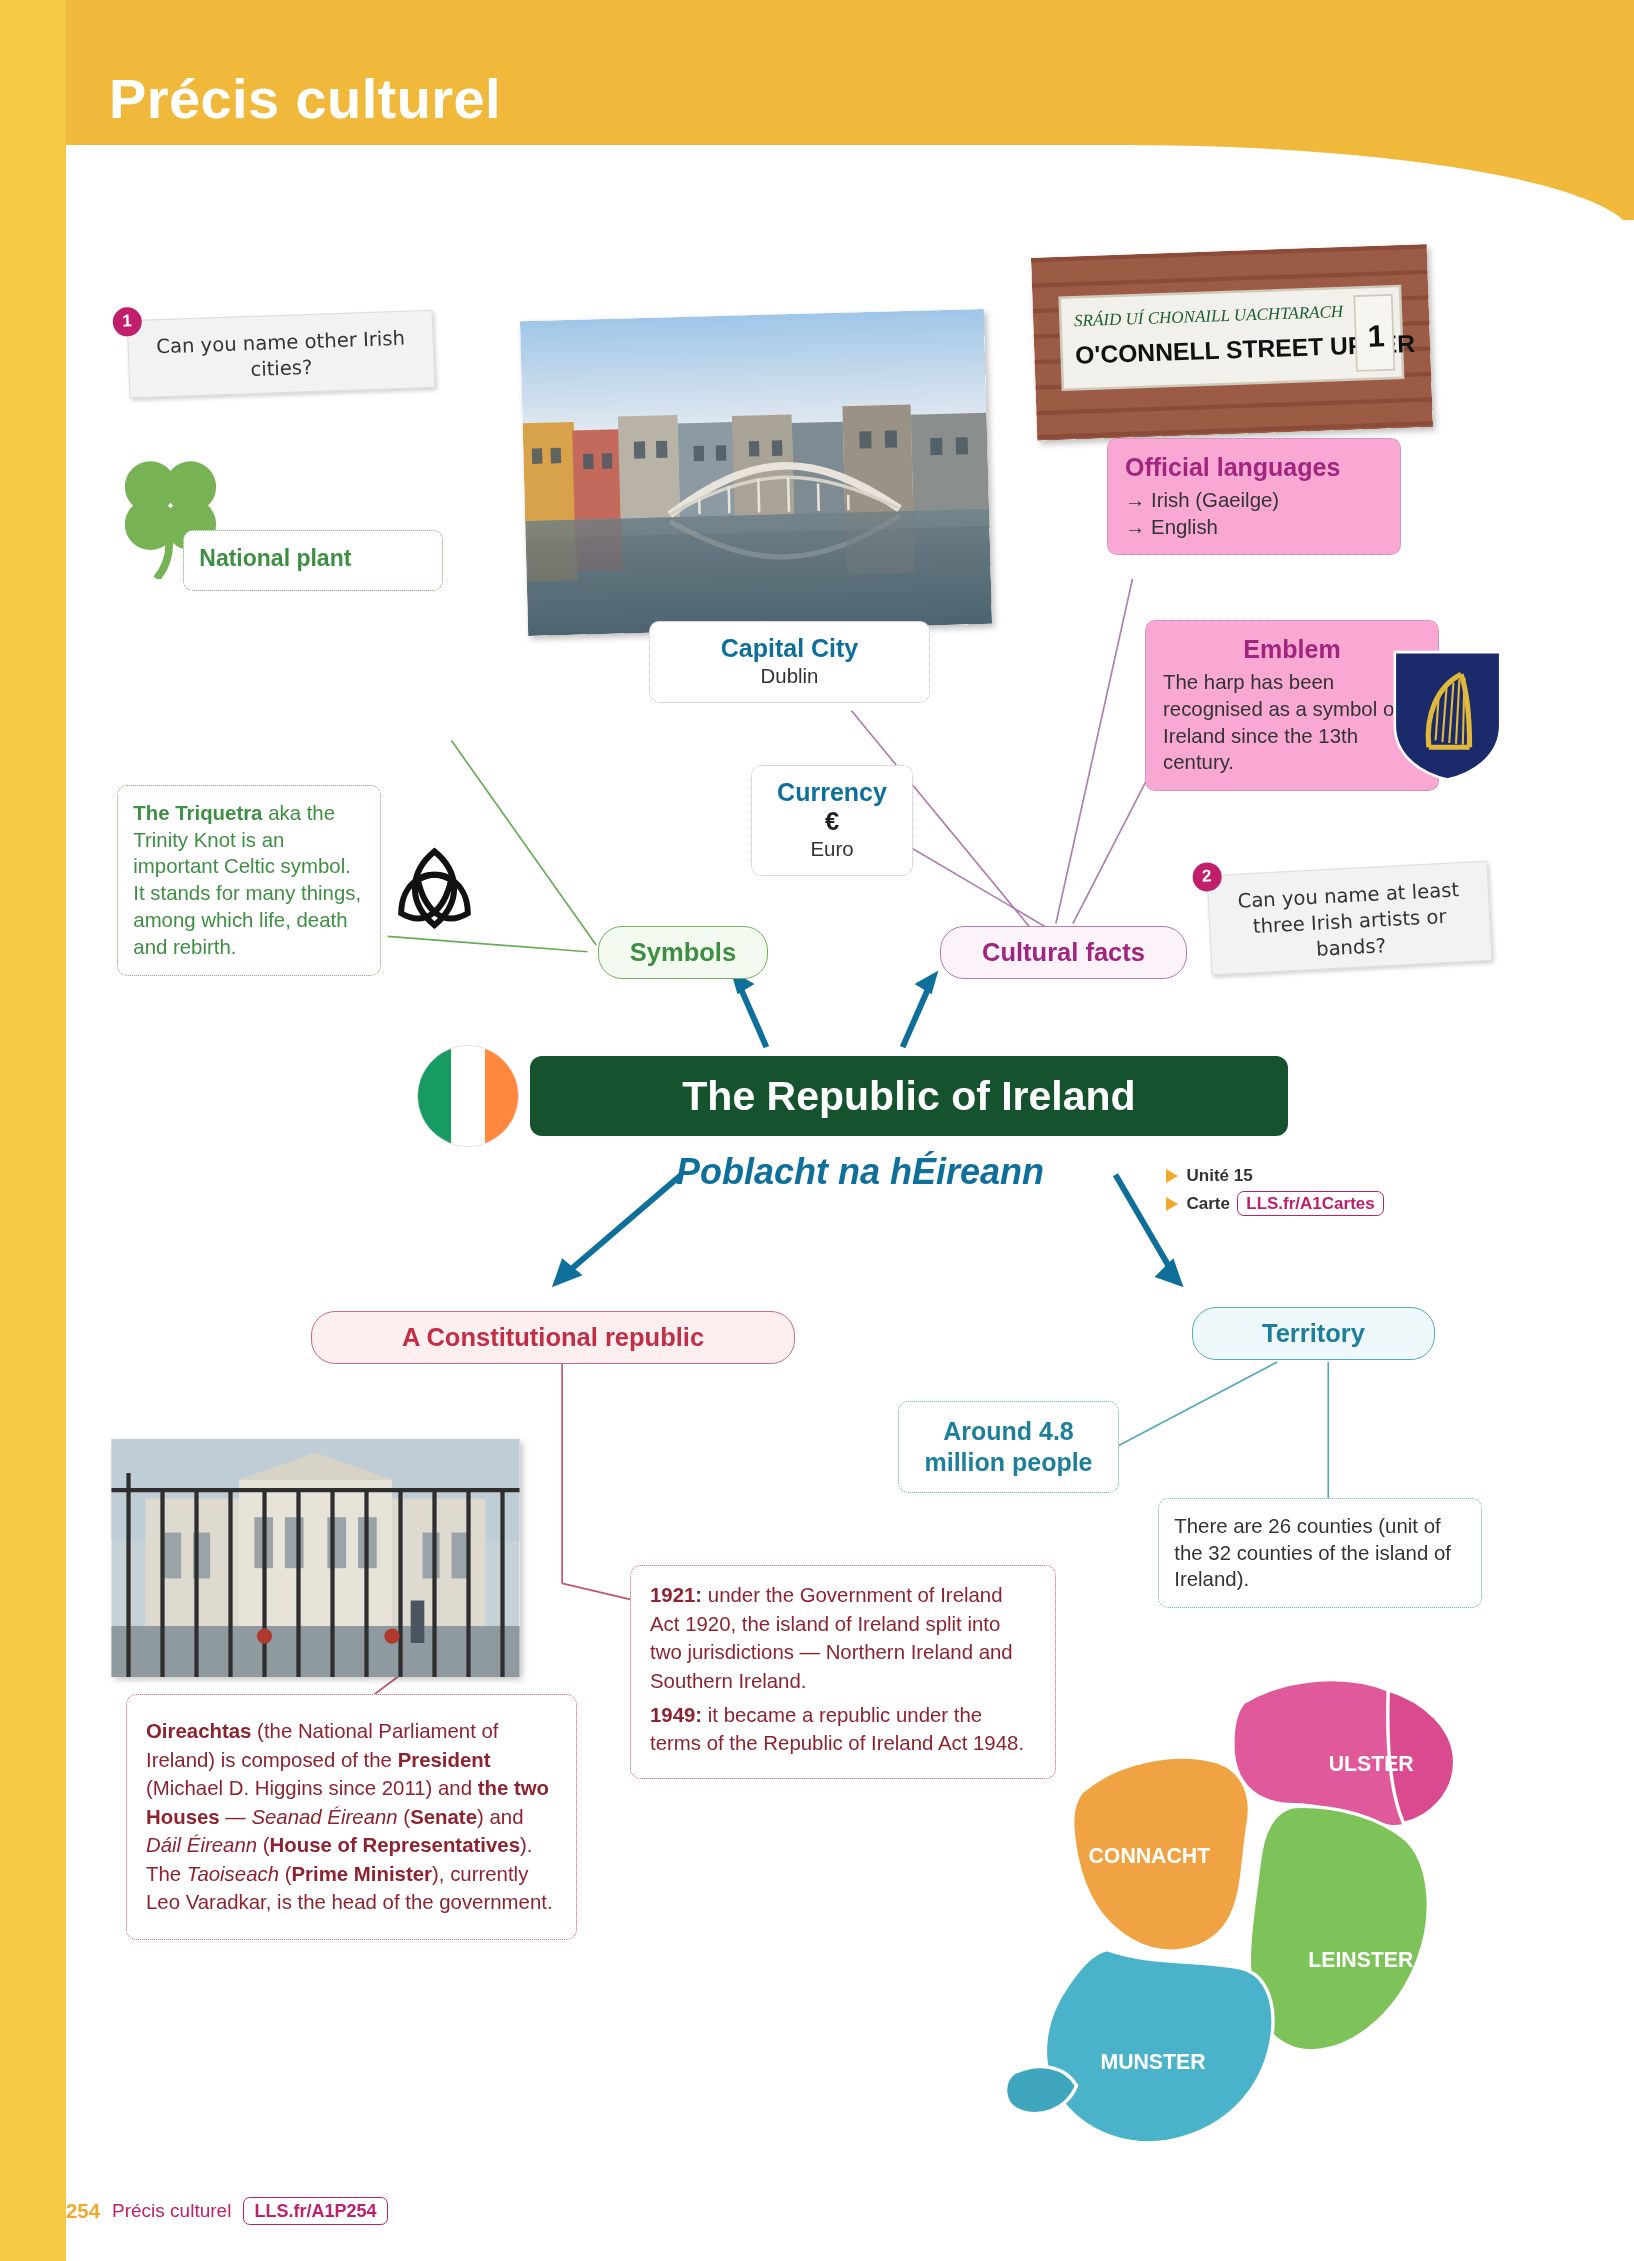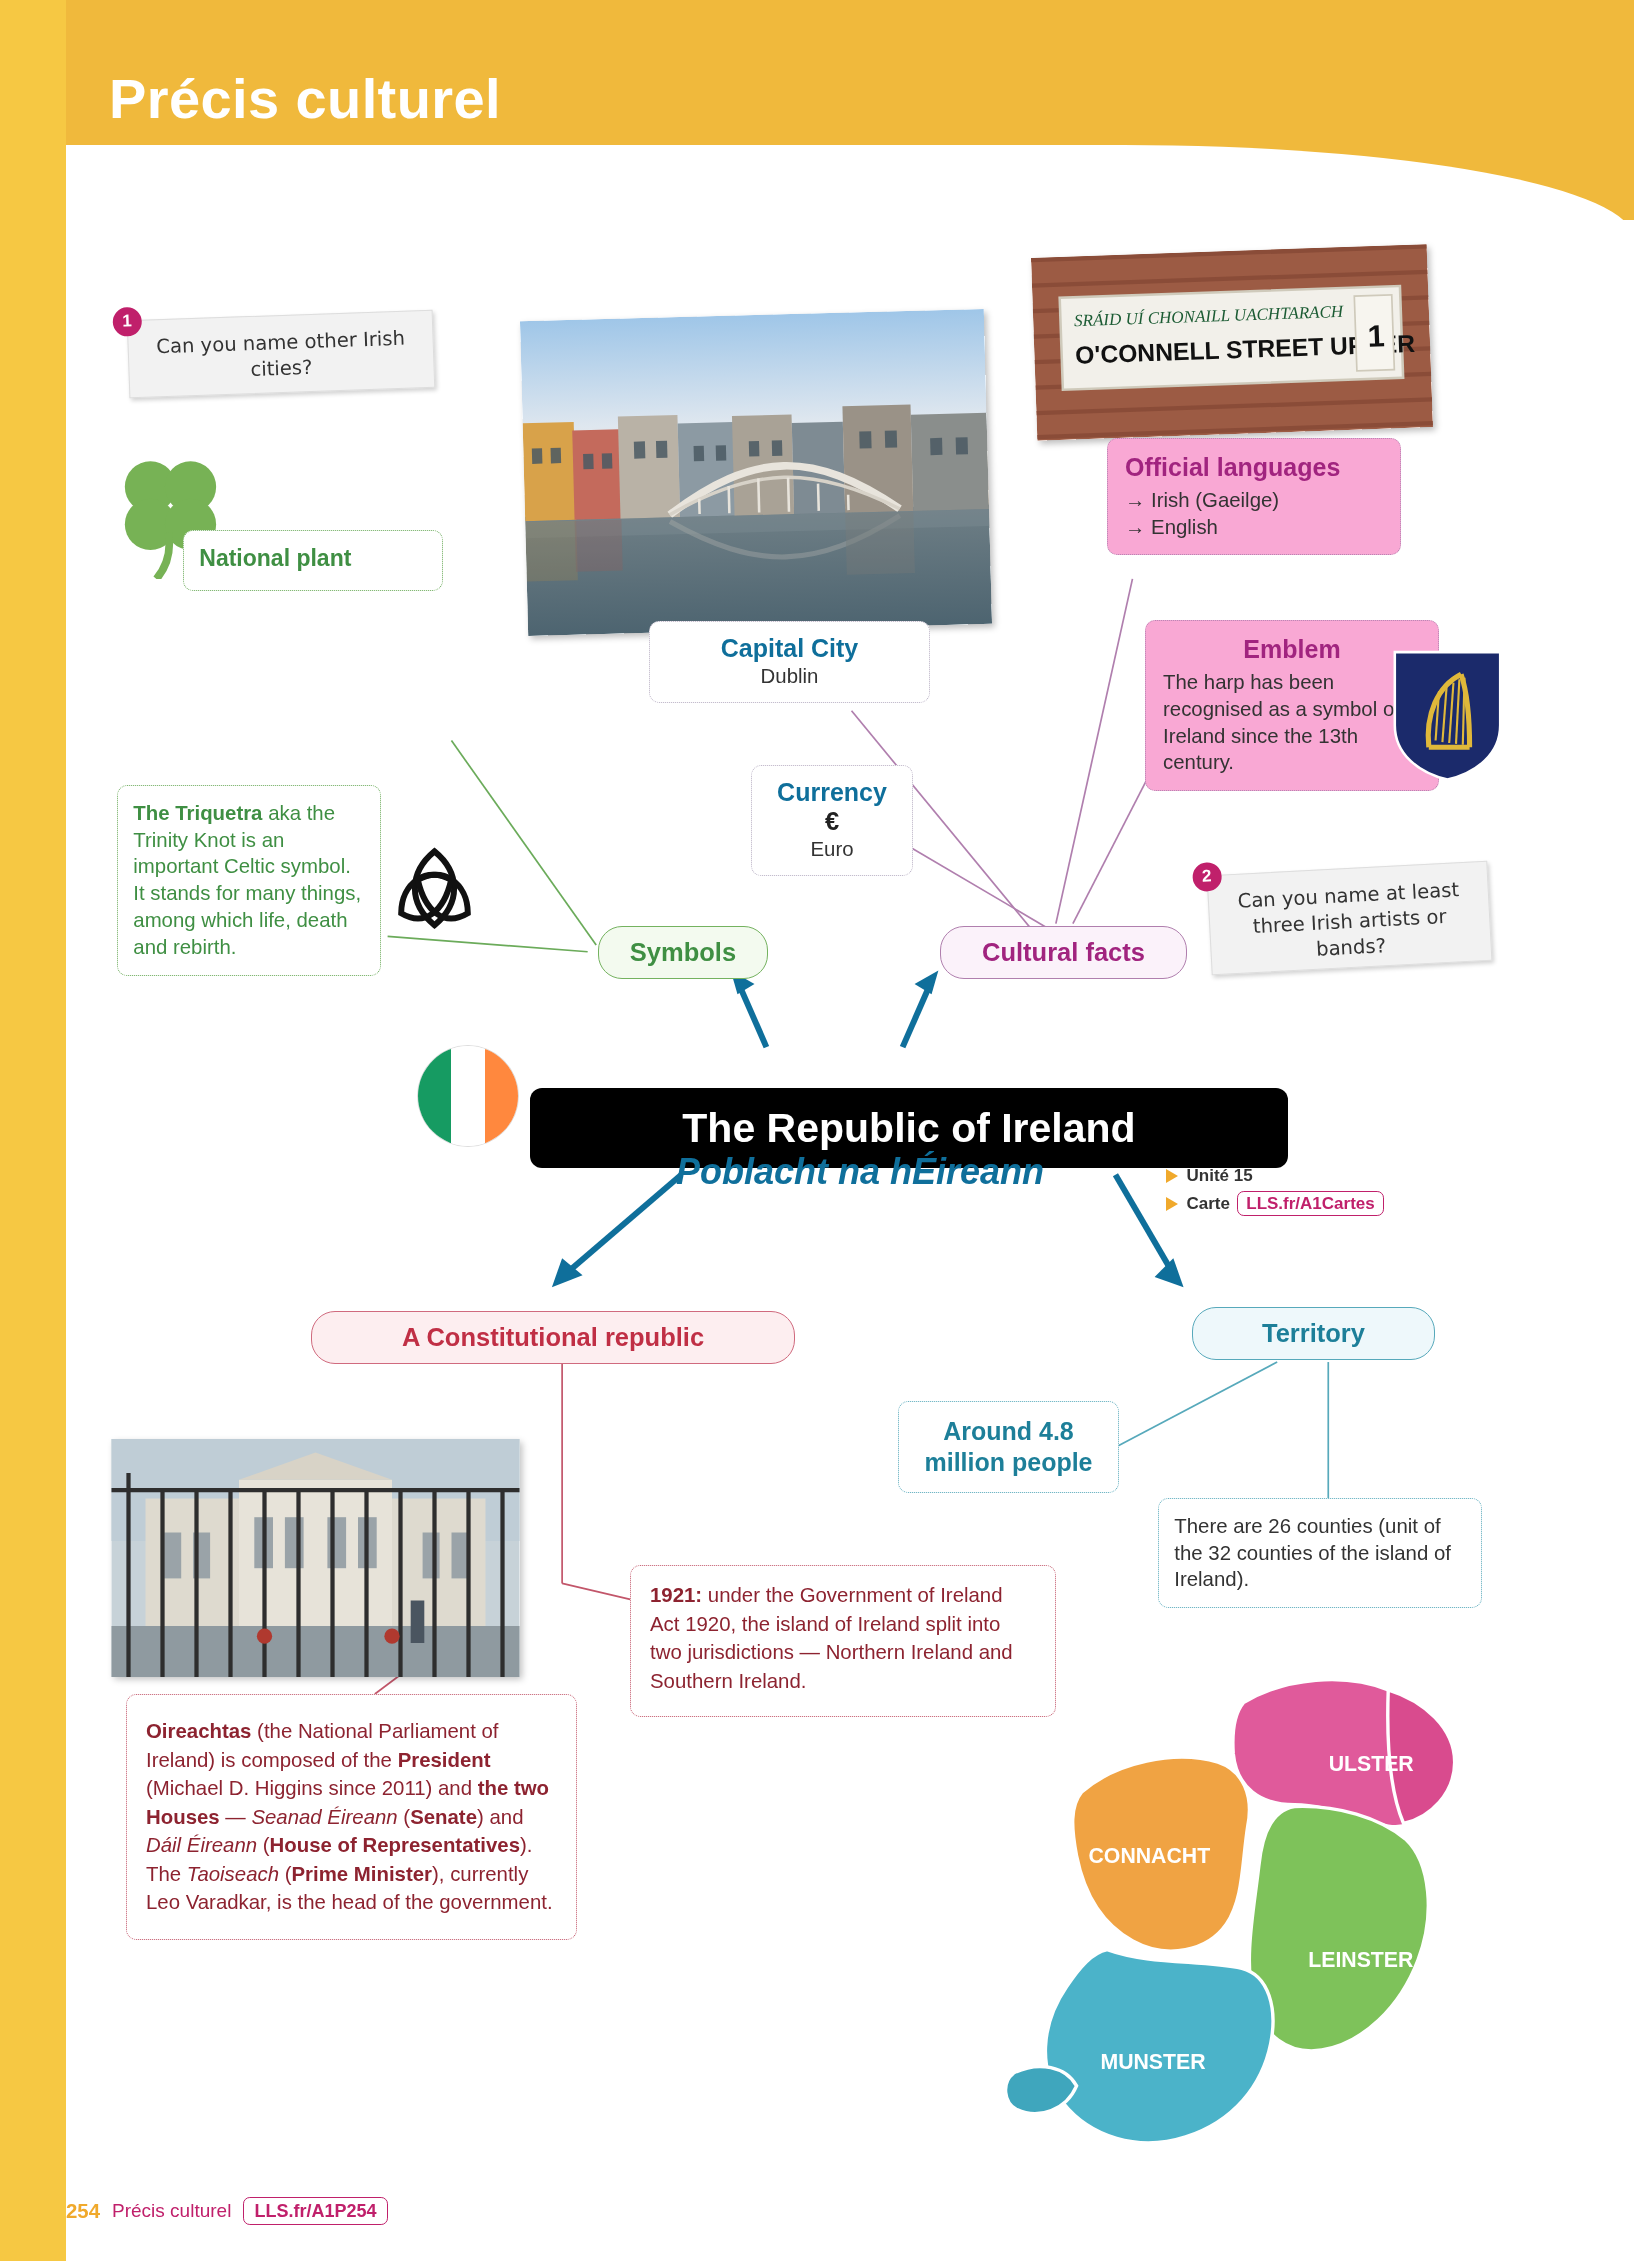--- a/index.html
+++ b/index.html
@@ -58,22 +58,22 @@
   .pill{
     position:absolute;border-radius:24px;display:flex;align-items:center;justify-content:center;
     font-weight:bold;box-sizing:border-box;text-align:center;
   }
   .pill-green{border:1.7px solid #74b25f;background:#f3faef;color:#3f8f43;}
   .pill-purple{border:1.7px solid #b07fae;background:#fbf2fa;color:#a1247f;}
   .pill-red{border:1.7px solid #d06a7e;background:#fdeef0;color:#c02f45;}
   .pill-teal{border:1.7px solid #57a9bb;background:#eef8fb;color:#1d7f99;}
   
   .main-bar{
-    position:absolute;left:530px;top:1088px;width:758px;height:80px;
-    background:#000000;border-radius:12px;
+    position:absolute;left:530px;top:1056px;width:758px;height:80px;
+    background:#14532d;border-radius:12px;
     display:flex;align-items:center;justify-content:center;
     color:#fff;font-size:41px;font-weight:bold;
   }
   .flag{
     position:absolute;left:417px;top:1045px;width:100px;height:100px;border-radius:50%;
     overflow:hidden;border:0.9px solid #ddd;display:flex;
   }
   .flag span{flex:1;height:100%;}
   .subtitle{
     position:absolute;left:596px;top:1151px;width:528px;text-align:center;
@@ -380,20 +380,23 @@
     (<b>Senate</b>) and <i>Dáil Éireann</i> (<b>House of Representatives</b>).<br>
     The <i>Taoiseach</i> (<b>Prime Minister</b>), currently Leo Varadkar, is the head of the government.
   </div>
 
 </div>
 
 <div class="box dotted-red" style="left:630px;top:1565px;width:426px;padding:15.3px 19px;">
   <div class="tb" style="color:#8d2330;line-height:1.4;margin-bottom:5.1px;">
     <b>1921:</b><span> under the Government of Ireland Act 1920, the island of Ireland split into two jurisdictions — Northern Ireland and Southern Ireland.</span>
   </div>
+  <div class="tb" style="color:#8d2330;line-height:1.4;margin-bottom:5.1px;">
+    <b>1949:</b><span> it became a republic under the terms of the Republic of Ireland Act 1948.</span>
+  </div>
 </div>
 
 <div class="box" style="left:988px;top:1643px;width:528px;height:545px;">
   <svg width="528" height="545" viewBox="0 0 620 640">
 
     <path d="M300 70 C350 40 420 35 470 55 C515 72 545 110 540 150 C534 196 500 220 470 215
              C430 208 400 190 360 190 C320 190 292 170 288 130 C286 100 290 82 300 70 Z" fill="#e05a9b" stroke="#fff" stroke-width="4"></path>
     <path d="M470 55 C512 68 548 100 548 140 C548 176 520 205 488 212 C470 170 468 110 470 55 Z" fill="#d94b8e" stroke="#fff" stroke-width="4"></path>
 
     <path d="M110 175 C150 140 220 125 270 140 C300 150 312 180 305 215

